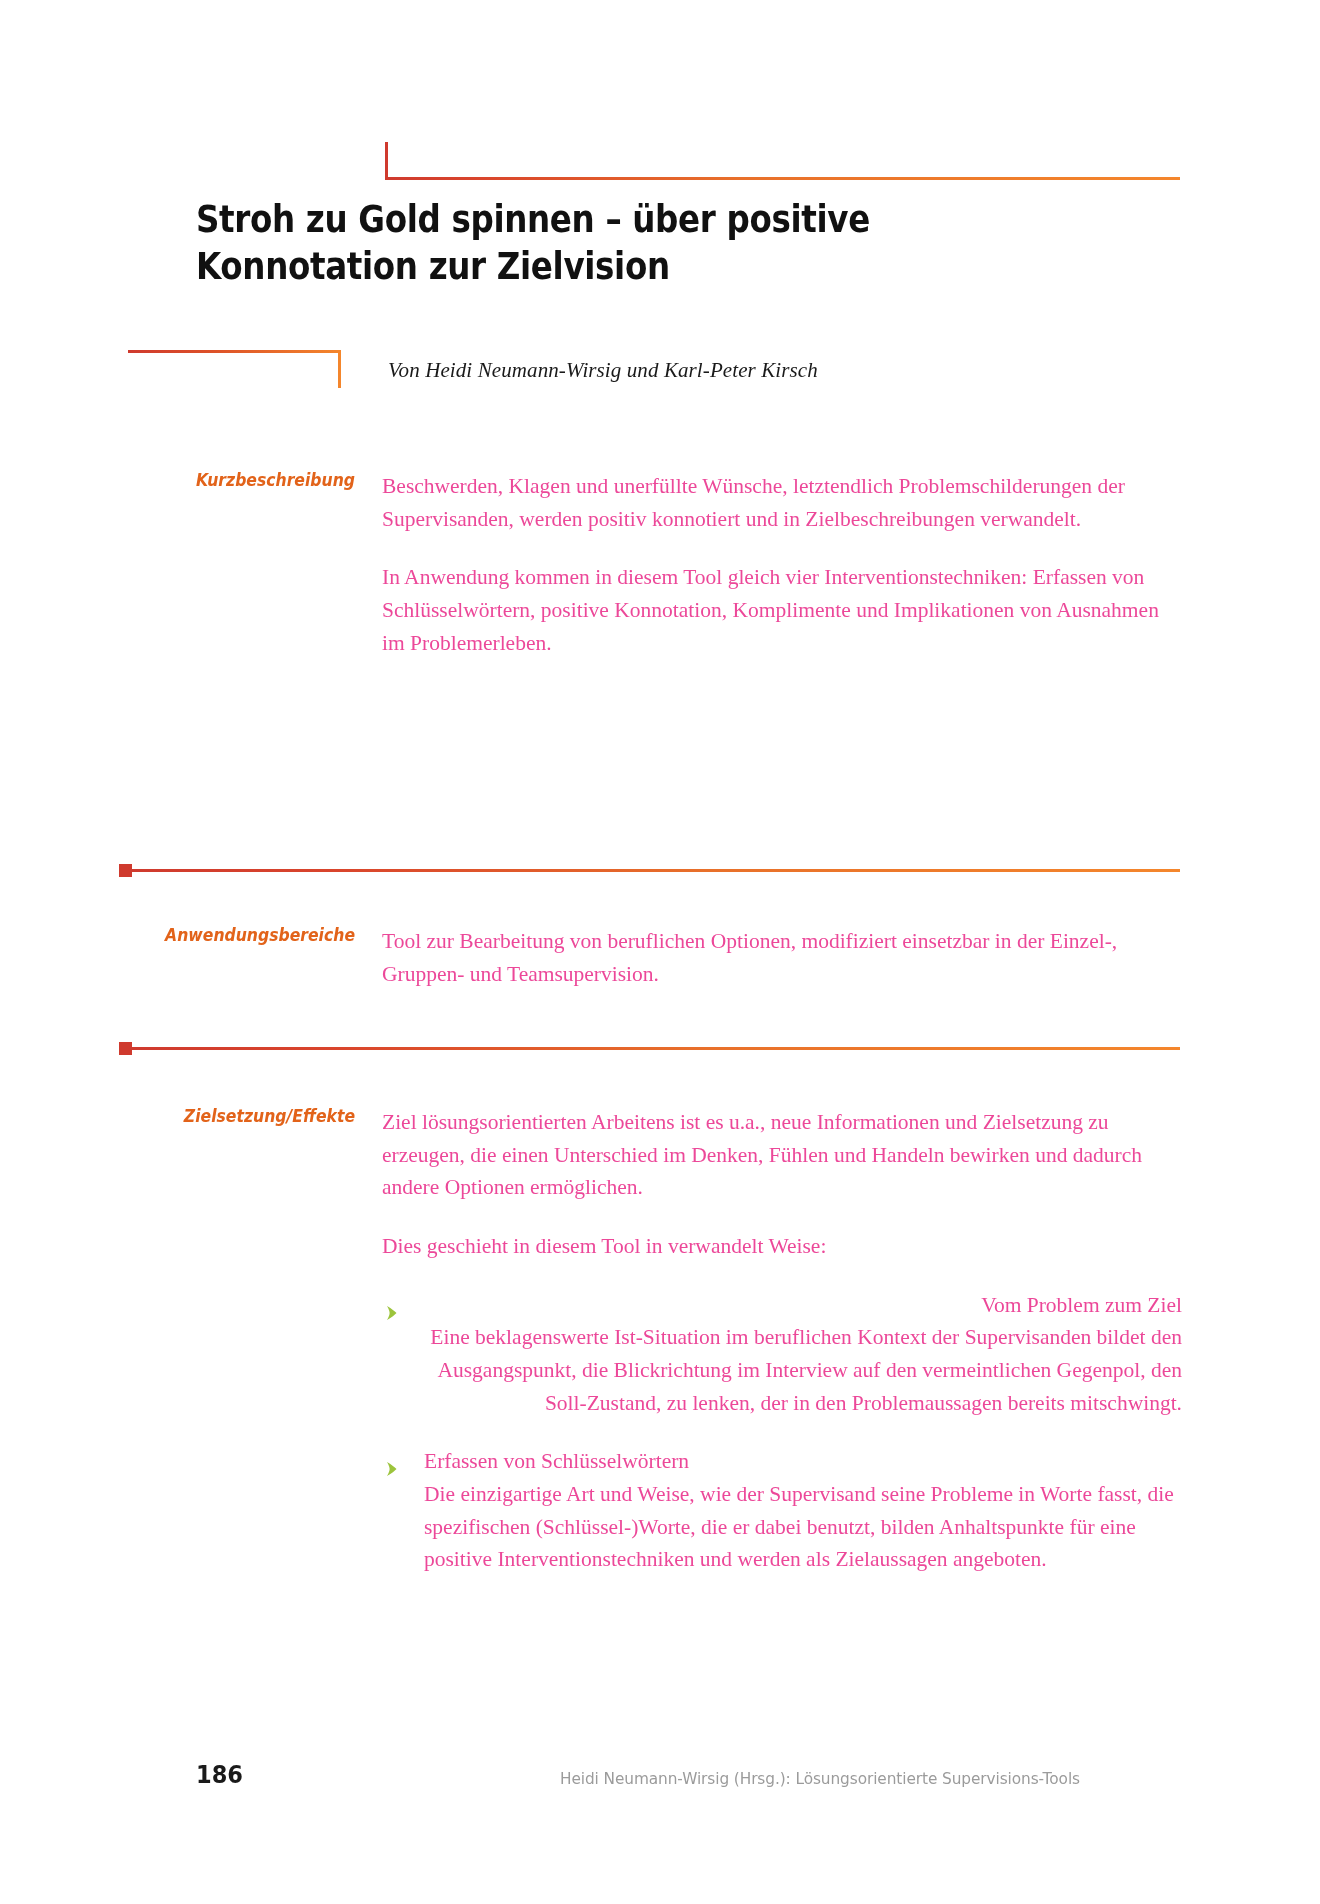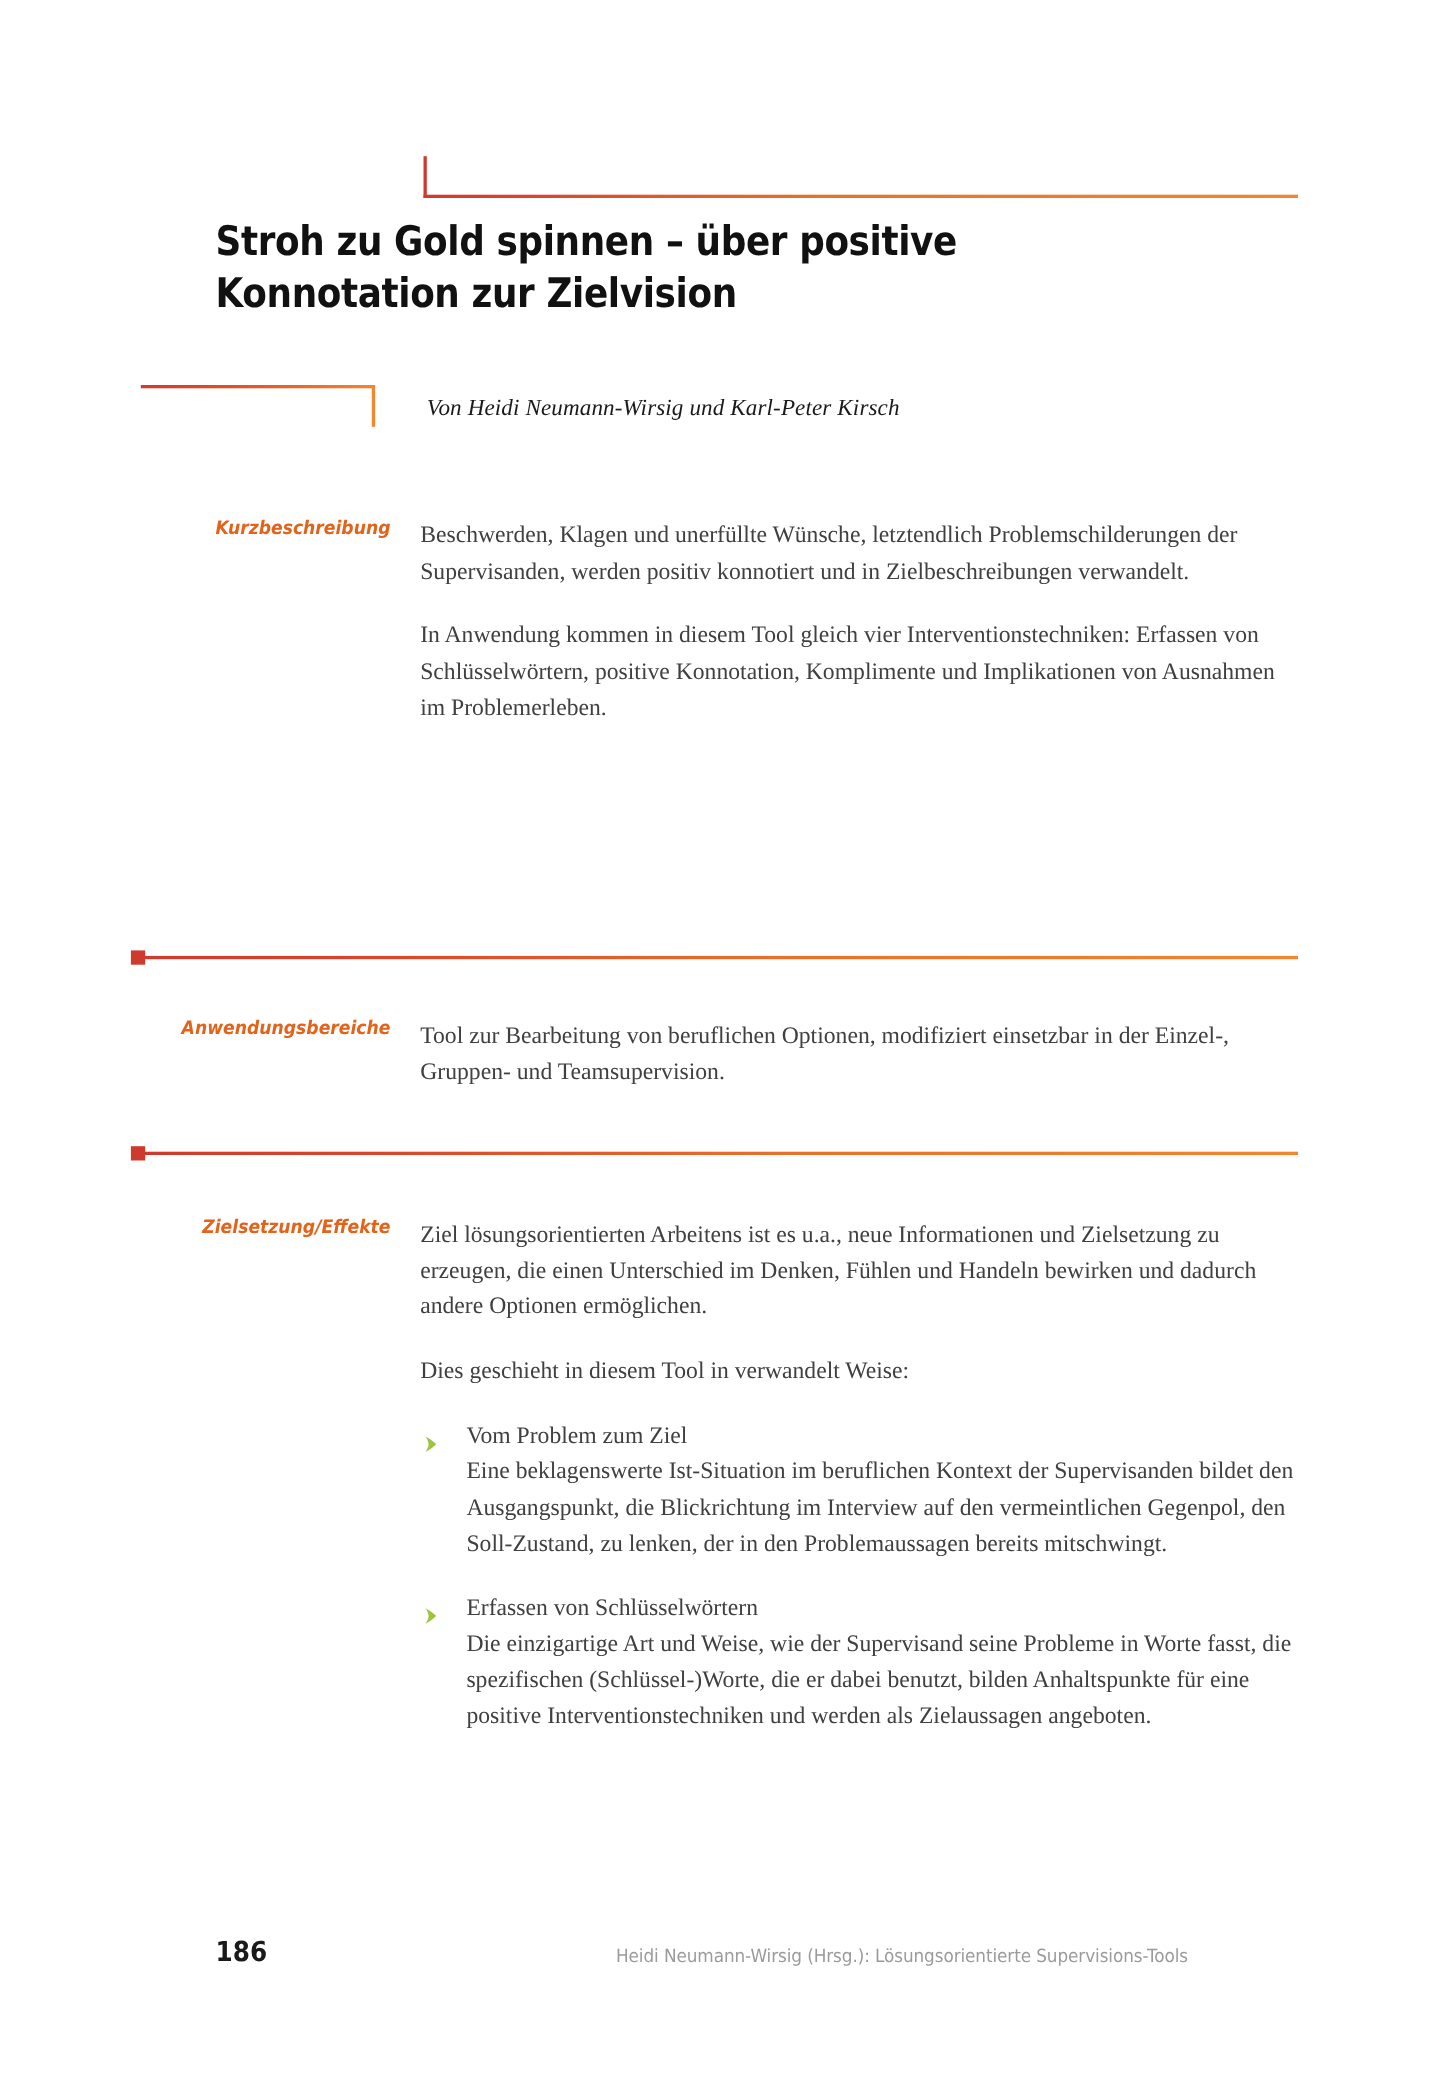--- a/index.html
+++ b/index.html
@@ -121,21 +121,21 @@
     transform-origin: right top;
   }
   .body {
     position: absolute;
     left: 254px;
     top: 0;
     width: 800px;
     font-family: "Liberation Serif", serif;
     font-size: 21.5px;
     line-height: 1.52;
-    color: #404040;
+    color: #ec4899;
   }
   .body p {
     margin: 0 0 26px 0;
   }
   .body p:last-child {
     margin-bottom: 0;
   }
 
   
   .divider {
@@ -255,21 +255,21 @@
     <div class="body">
       <p>Ziel lösungsorientierten Arbeitens ist es u.a., neue Informationen und Zielsetzung zu erzeugen, die einen Unterschied im Denken, Fühlen und Handeln bewirken und dadurch andere Optionen ermöglichen.</p>
       <p>Dies geschieht in diesem Tool in verwandelt Weise:</p>
       <ul class="bullets">
         <li>
           <span class="bullet-icon">
             <svg width="16" height="16" viewBox="0 0 16 16" aria-hidden="true">
               <path d="M3 1 C8 4, 10.5 6, 12.5 8 C10.5 10, 8 12, 3 15 C5 11.5, 5.6 9.6, 5.6 8 C5.6 6.4, 5 4.5, 3 1 Z" fill="#9cc43c"></path>
             </svg>
           </span>
-          <span class="bullet-text" style="white-space: pre-line;">Vom Problem zum Ziel
+          <span class="bullet-text" style="white-space: pre-line; text-align: right;">Vom Problem zum Ziel
 Eine beklagenswerte Ist-Situation im beruflichen Kontext der Supervisanden bildet den Ausgangspunkt, die Blickrichtung im Interview auf den vermeintlichen Gegenpol, den Soll-Zustand, zu lenken, der in den Problemaussagen bereits mitschwingt.</span>
         </li>
         <li>
           <span class="bullet-icon">
             <svg width="16" height="16" viewBox="0 0 16 16" aria-hidden="true">
               <path d="M3 1 C8 4, 10.5 6, 12.5 8 C10.5 10, 8 12, 3 15 C5 11.5, 5.6 9.6, 5.6 8 C5.6 6.4, 5 4.5, 3 1 Z" fill="#9cc43c"></path>
             </svg>
           </span>
           <span class="bullet-text" style="white-space: pre-line;">Erfassen von Schlüsselwörtern
 Die einzigartige Art und Weise, wie der Supervisand seine Probleme in Worte fasst, die spezifischen (Schlüssel-)Worte, die er dabei benutzt, bilden Anhaltspunkte für eine positive Interventionstechniken und werden als Zielaussagen angeboten.</span>

